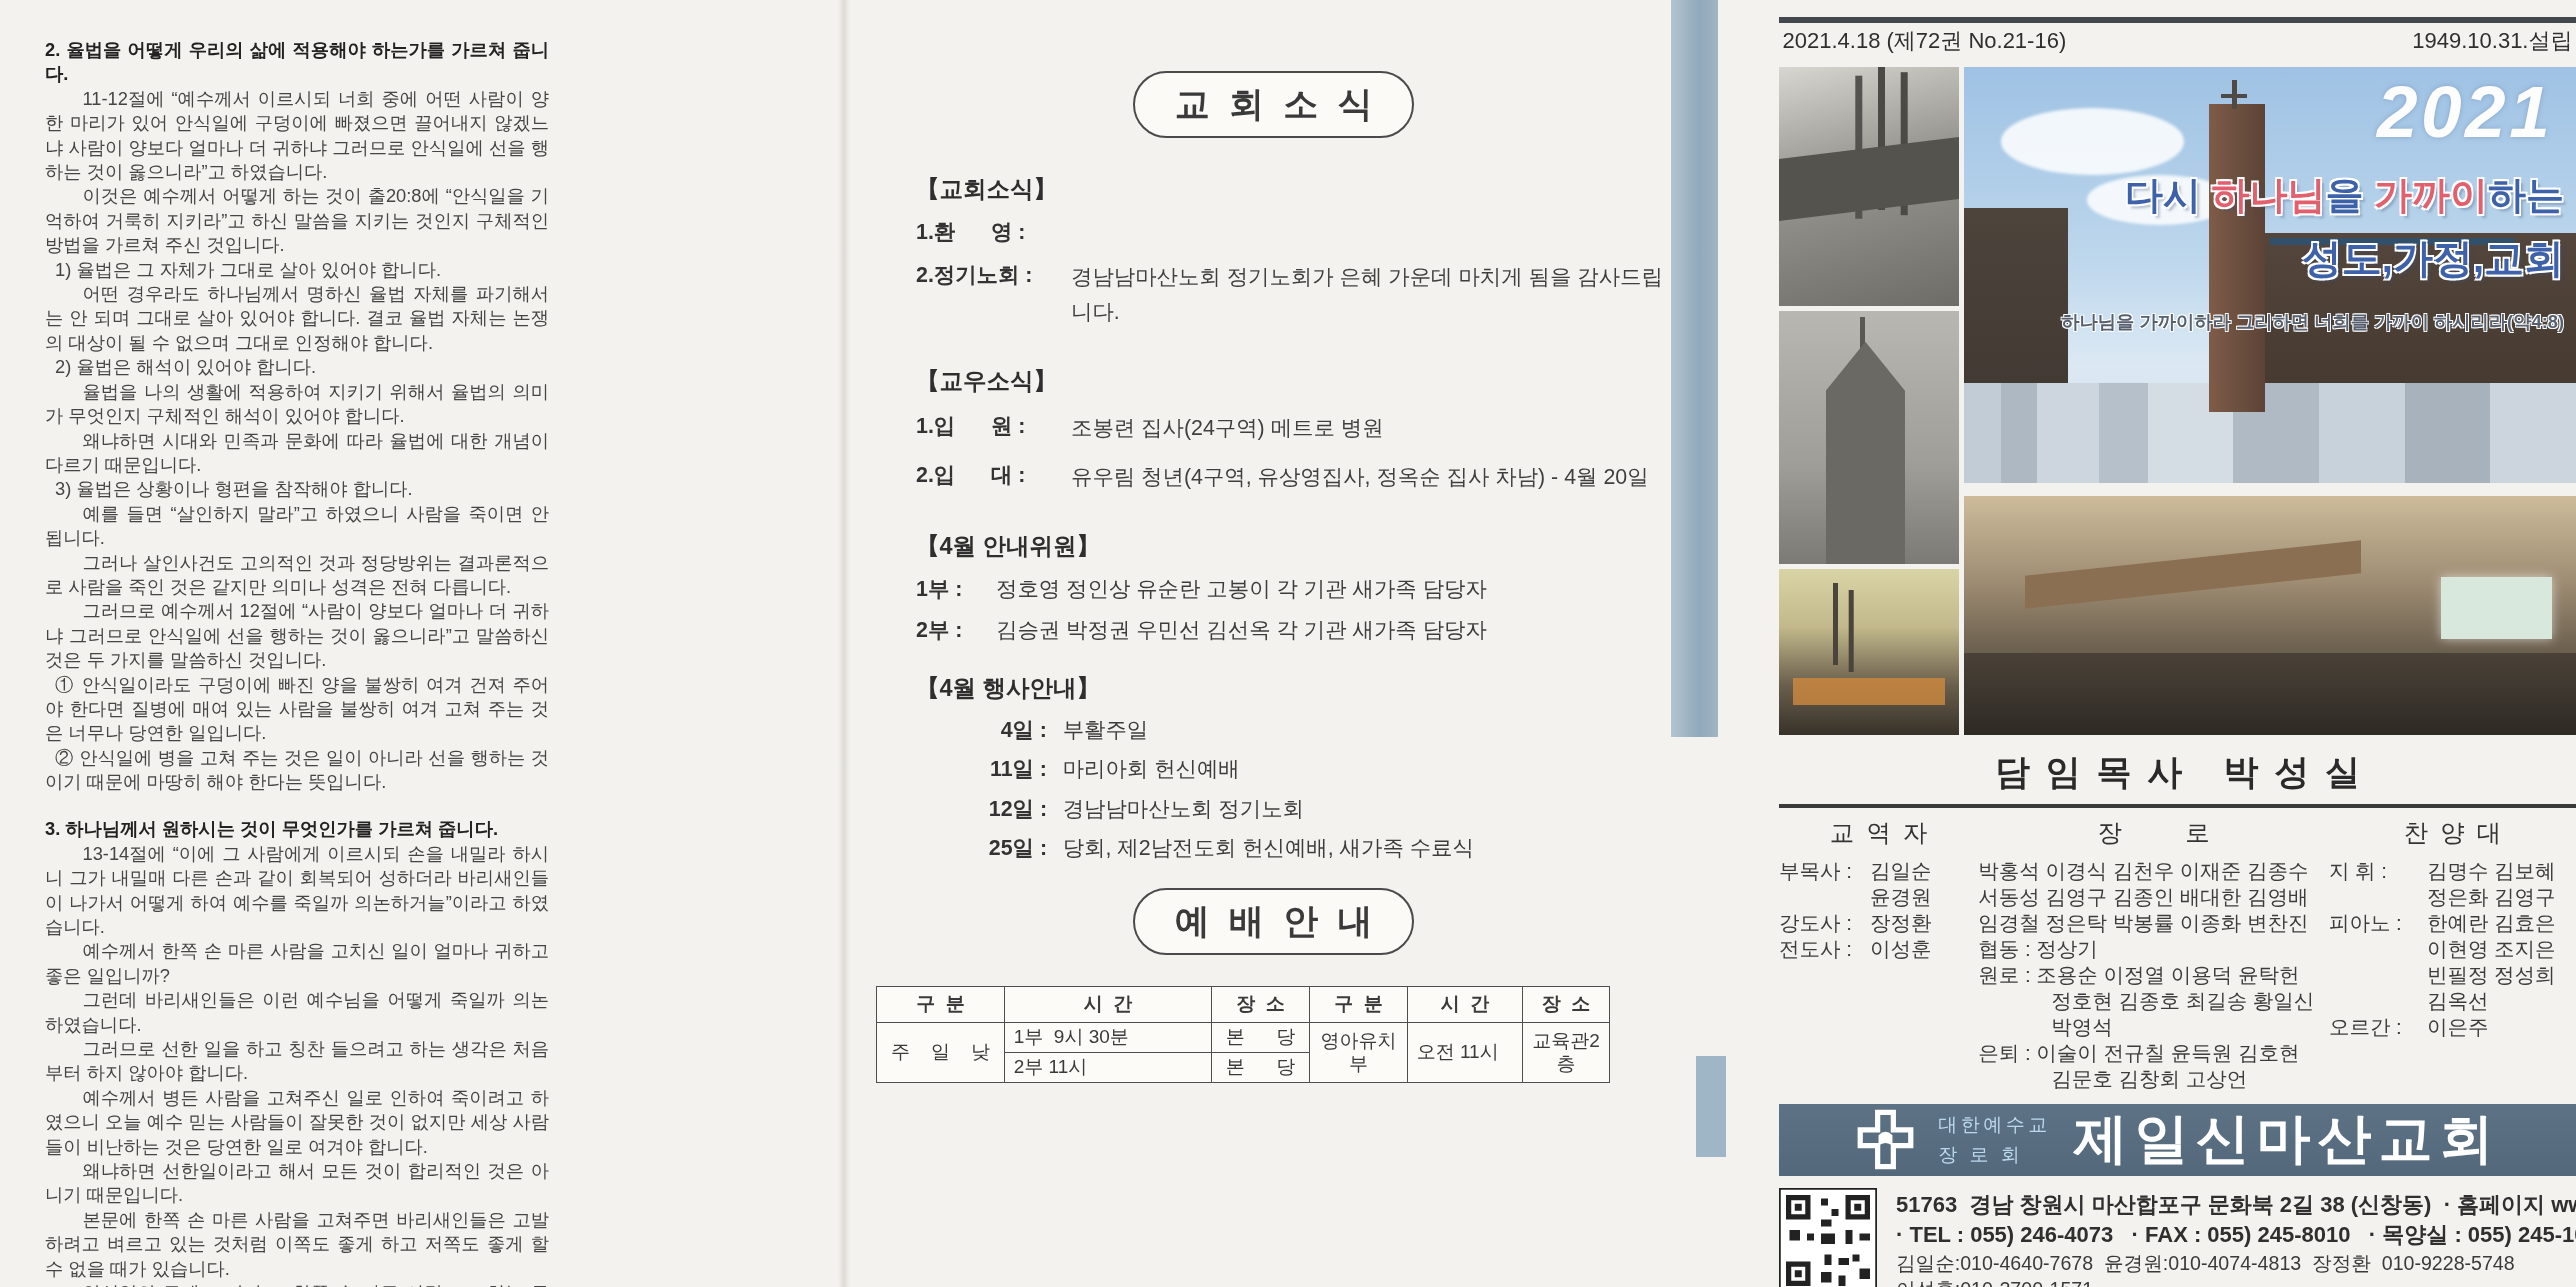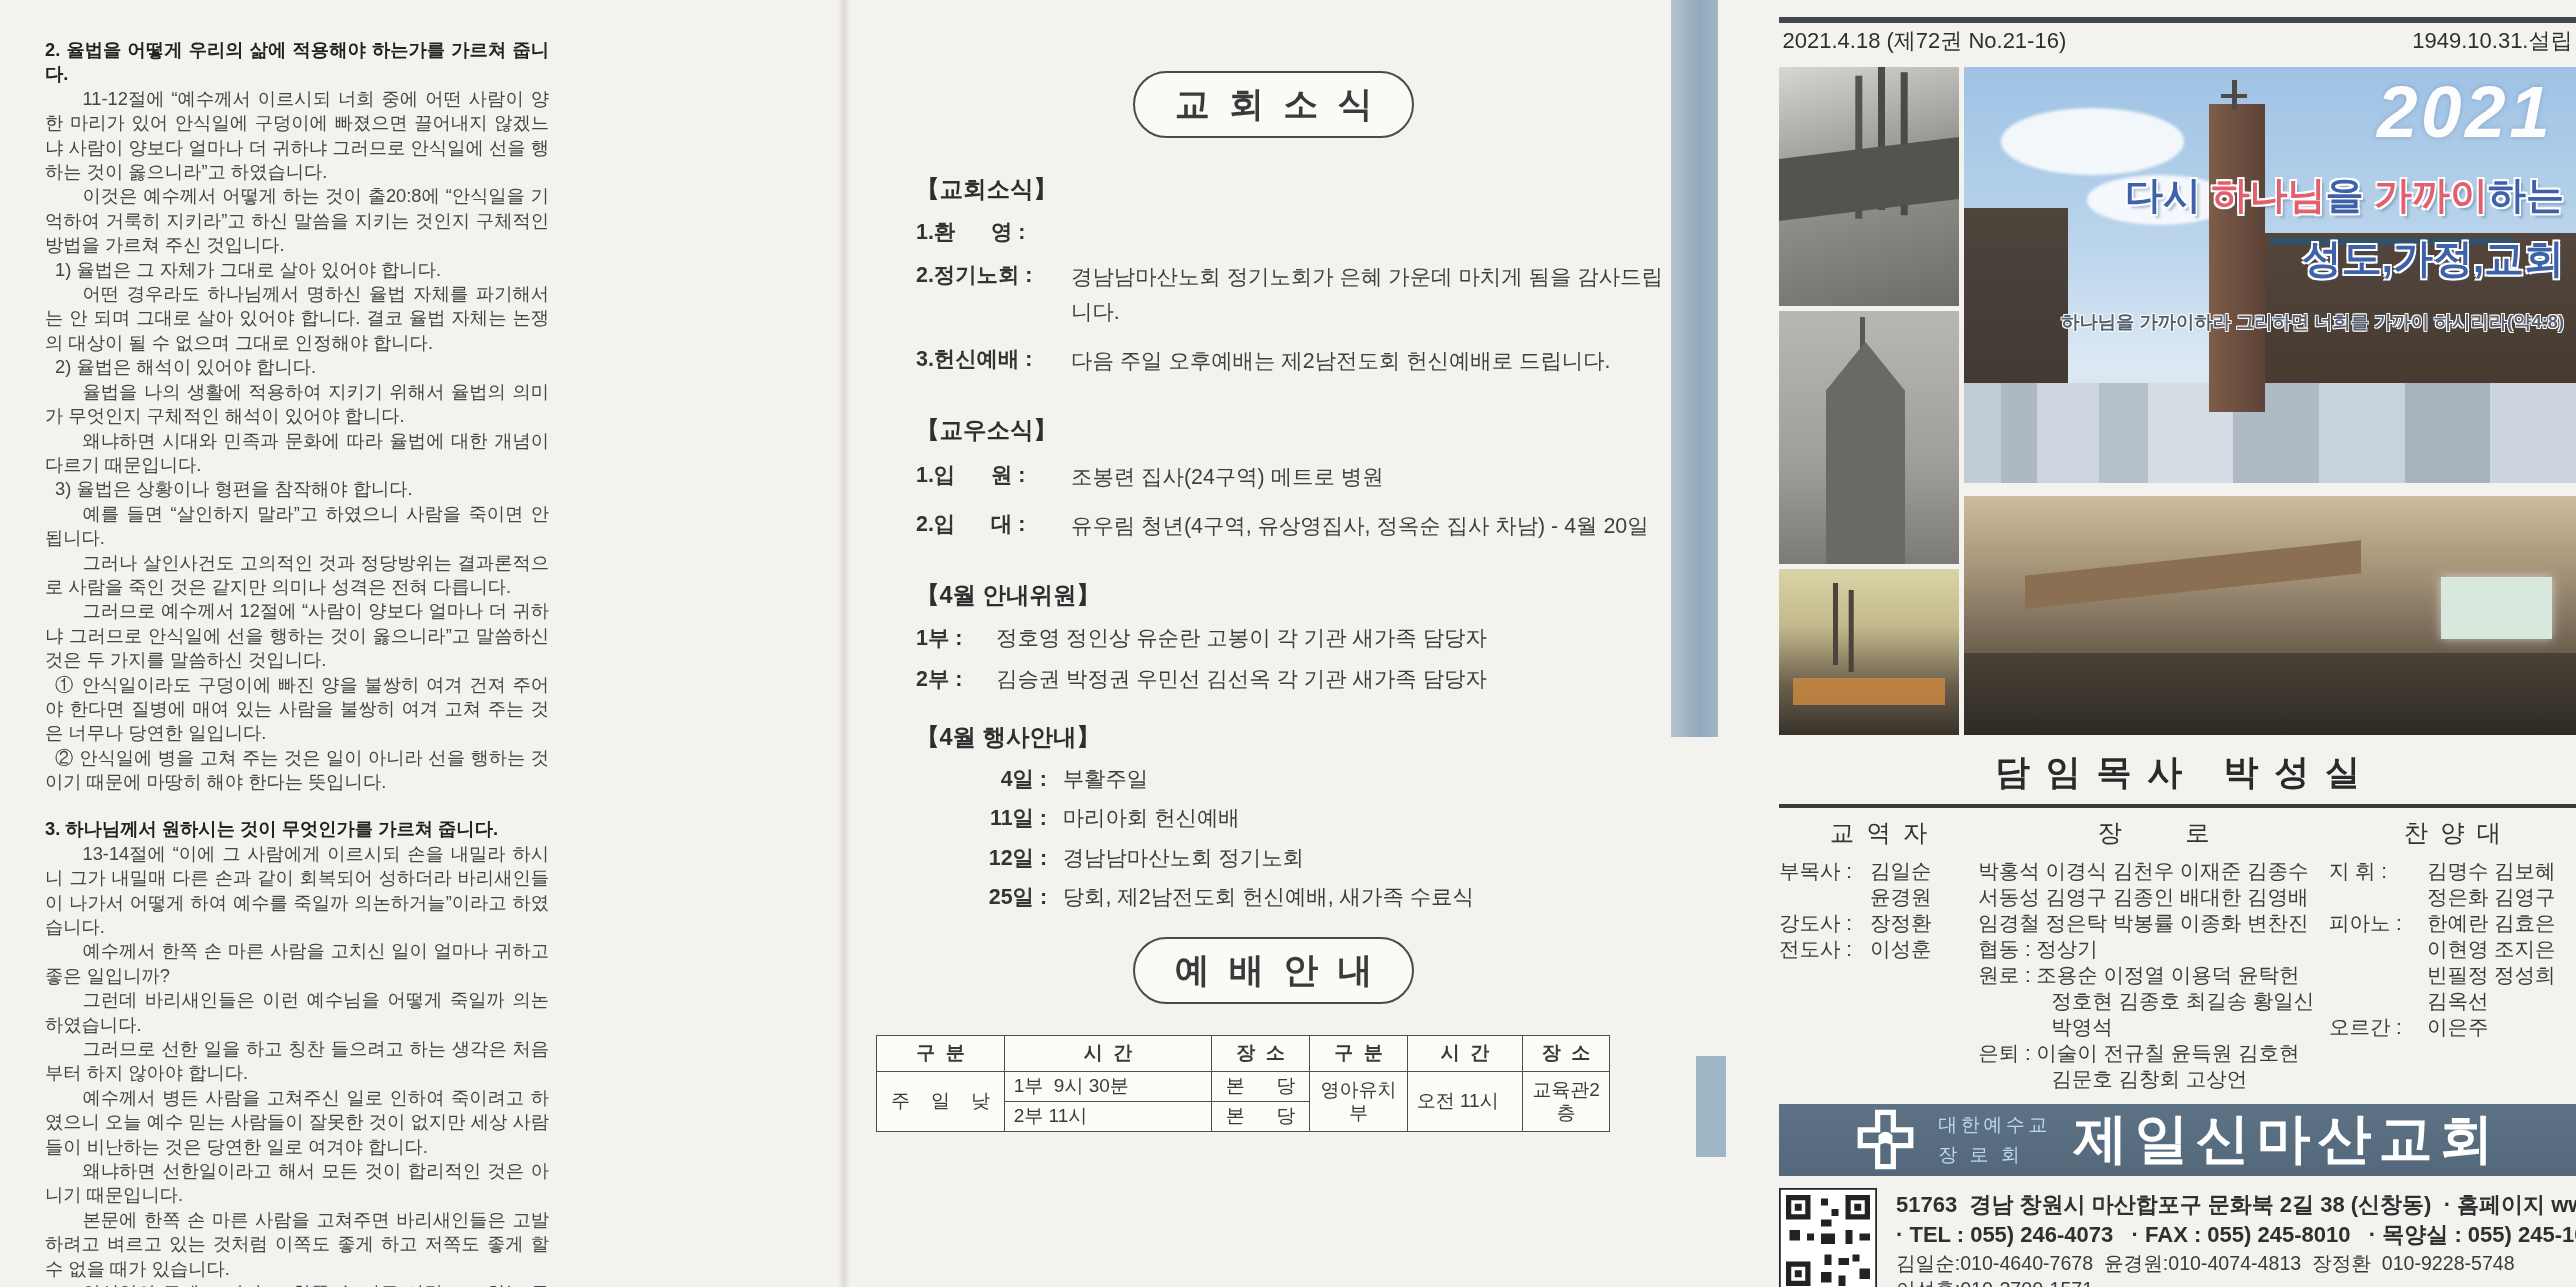--- a/index.html
+++ b/index.html
@@ -169,26 +169,20 @@
   <div class="mid-inner">
     <div class="sec-title">【교회소식】</div>
 
     <div class="mid-item">
       <span class="mi-label">1.환      영 :</span>
     </div>
     <div class="mid-item single">
       <span class="mi-label">2.정기노회 :</span>
       <div class="mi-lines">
           <div class="ln">경남남마산노회 정기노회가 은혜 가운데 마치게 됨을 감사드립니다.</div>
-        </div>
-    </div>
-    <div class="mid-item single">
-      <span class="mi-label">3.헌신예배 :</span>
-      <div class="mi-lines">
-          <div class="ln">다음 주일 오후예배는 제2남전도회 헌신예배로 드립니다.</div>
         </div>
     </div>
 
     <div class="sec-title">【교우소식】</div>
     <div class="mid-item" style="display:block;">
 
     <div class="mid-item single">
         <span class="mi-label">1.입      원 :</span>
         <div class="mi-lines">
             <div class="ln">조봉련 집사(24구역) 메트로 병원</div>

